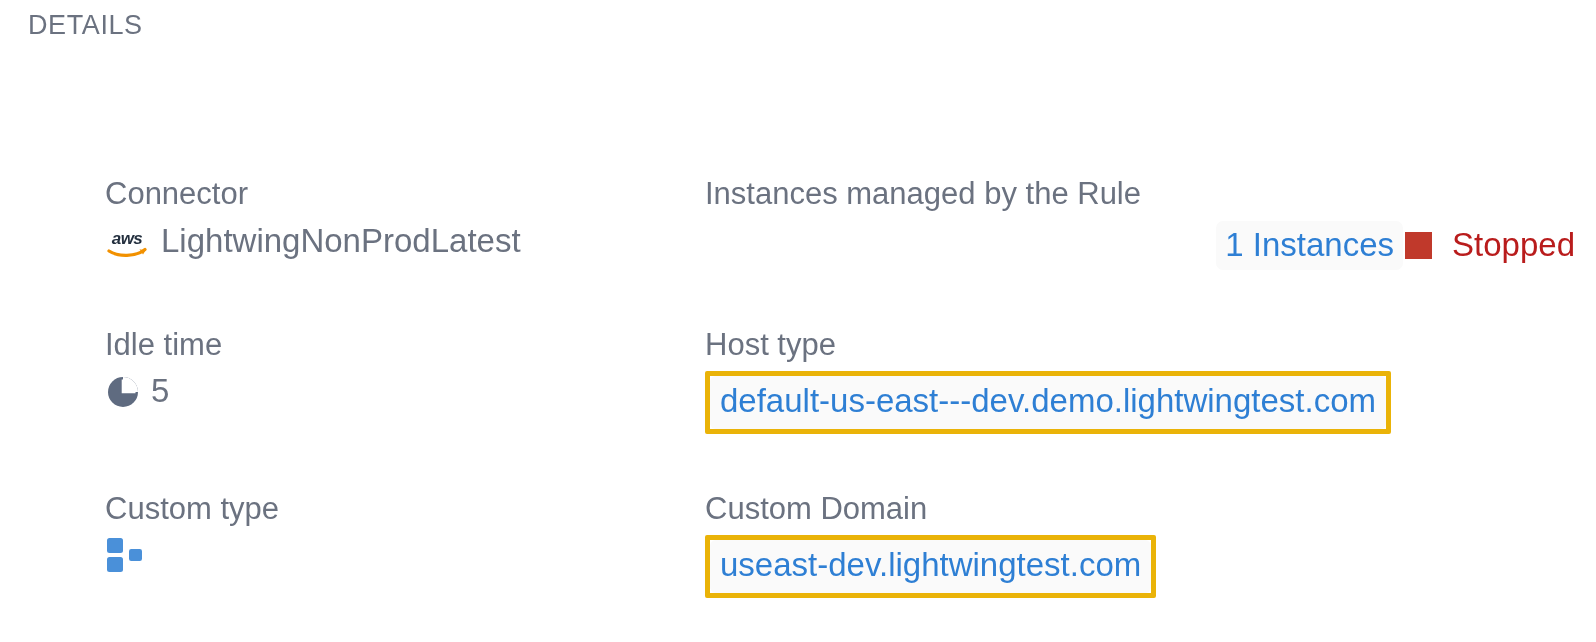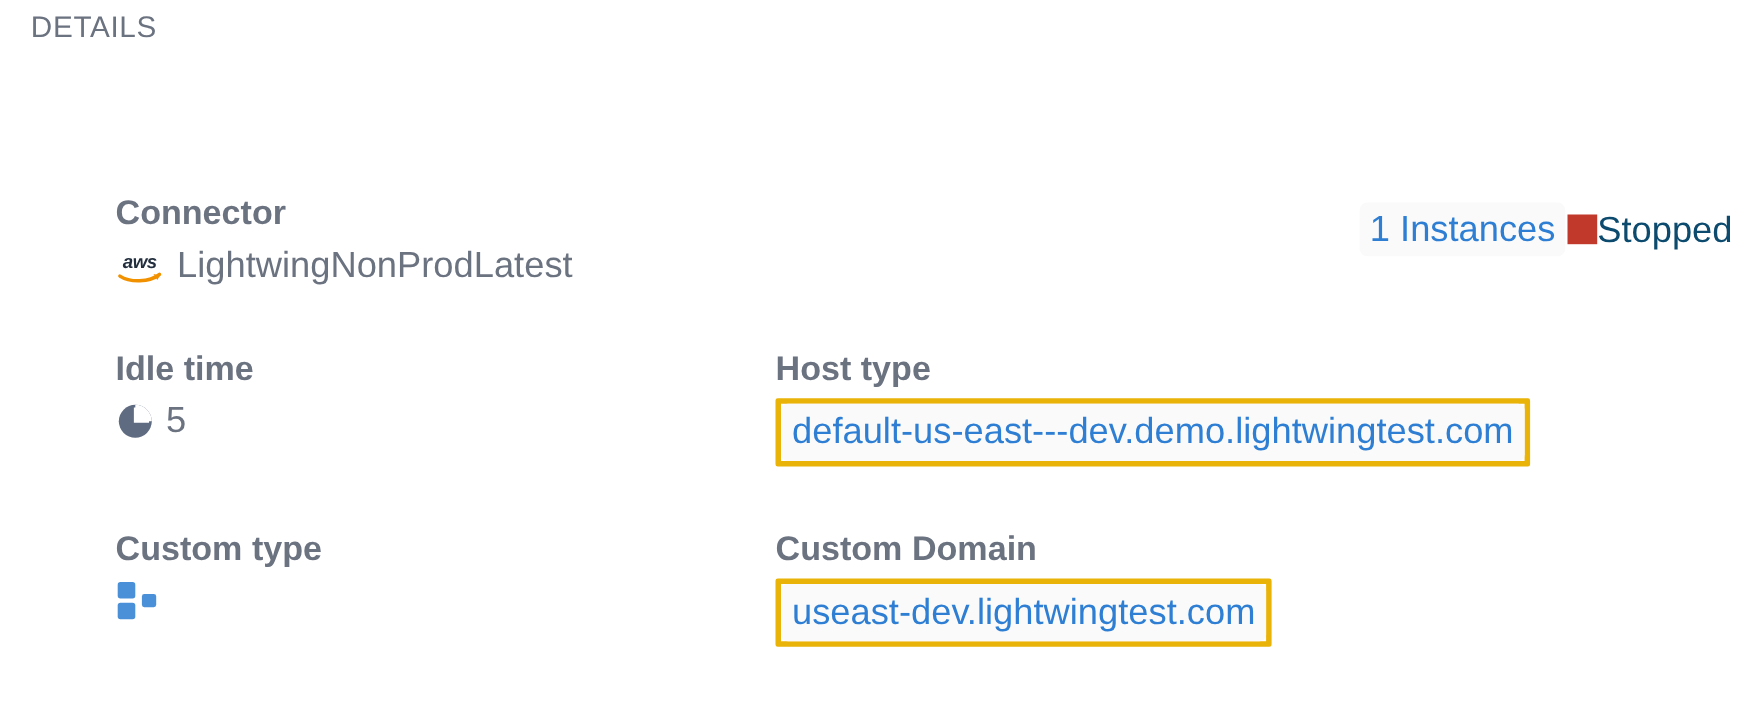--- a/index.html
+++ b/index.html
@@ -52,21 +52,21 @@
 
   .detail-cell {
     flex: 0 0 auto;
   }
   .detail-cell.col-left  { width: 600px; }
   .detail-cell.col-right { width: 870px; }
 
   .detail-label {
     font-size: 31px;
     color: #6b7280;
-    font-weight: 700;
+    font-weight: 400;
     line-height: 1.18;
     white-space: nowrap;
   }
 
   .detail-value {
     margin-top: 8px;
     display: flex;
     align-items: center;
     font-size: 33px;
     color: #6b7280;
@@ -132,22 +132,22 @@
   }
   .status-swatch {
     display: inline-block;
     width: 27px;
     height: 27px;
     background: #c0392b;
     flex: 0 0 auto;
     margin-left: 2px;
   }
   .status-label {
-    color: #0c4a6e;
-    margin-left: 0;
+    color: #b91c1c;
+    margin-left: 20px;
     font-size: 33px;
     line-height: 1.2;
   }
 
   
   .annot-box {
     display: inline-block;
     border: 5px solid #eab308;
     border-radius: 2px;
     padding: 0;
@@ -178,20 +178,21 @@
               <text x="22" y="19" text-anchor="middle" font-family="Liberation Sans, sans-serif" font-size="17" font-weight="700" fill="#232f3e" letter-spacing="-0.5">aws</text>
               <path d="M4 26 C13 32, 31 32, 40 24.5" stroke="#f29100" stroke-width="3.2" fill="none" stroke-linecap="round"></path>
               <path d="M40.5 25.5 L34.5 24.2 L38 29.5 Z" fill="#f29100"></path>
             </svg>
           </span>
           <span class="value-text">LightwingNonProdLatest</span>
         </div>
       </div>
 
       <div class="detail-cell col-right">
+        <div class="detail-label">Instances managed by the Rule</div>
         <div class="detail-value status-wrap">
           <span class="chip">1 Instances</span>
           <span class="status-swatch"></span>
           <span class="status-label">Stopped</span>
         </div>
       </div>
 
     </div>
 
     <div class="detail-row">

